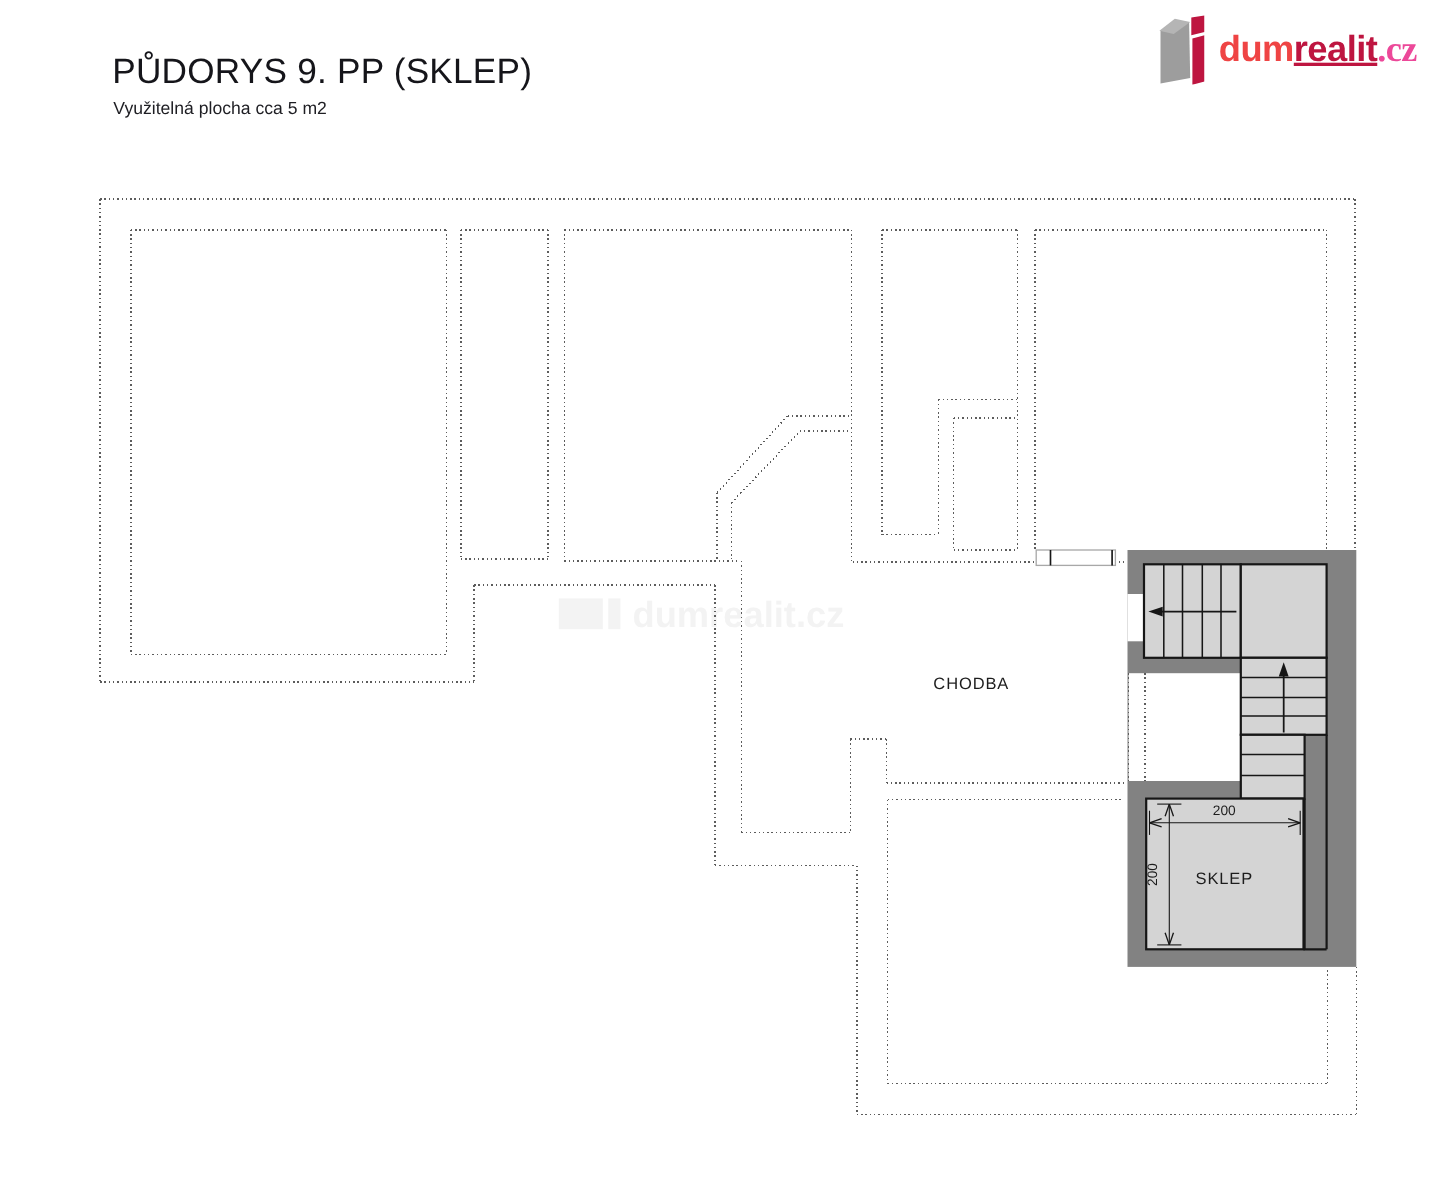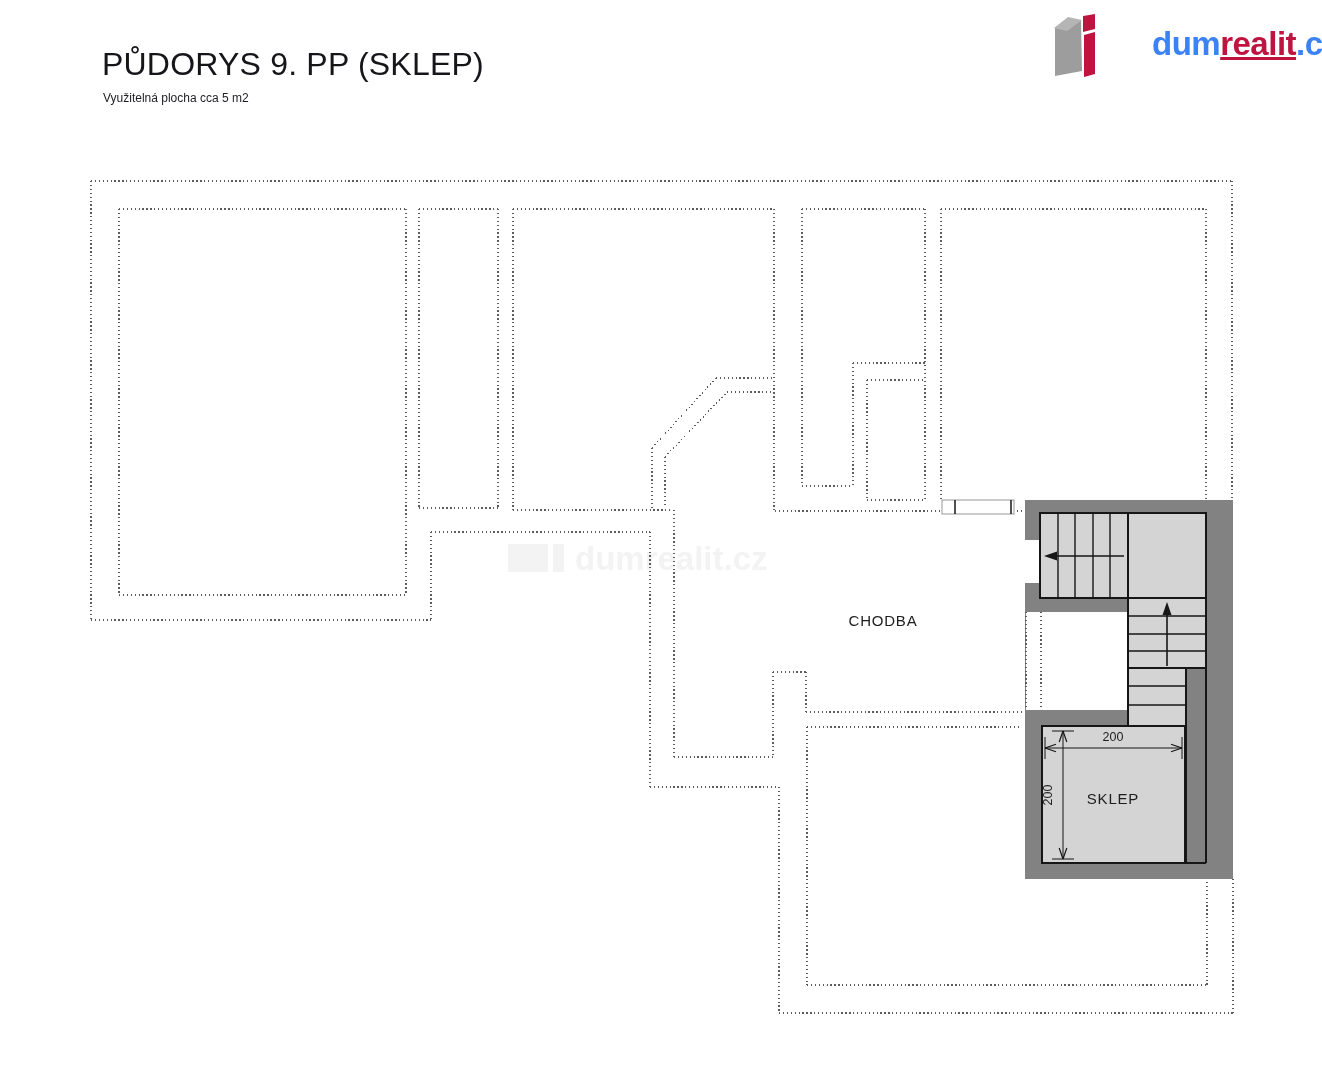--- a/index.html
+++ b/index.html
@@ -5,21 +5,21 @@
   html,body{margin:0;padding:0;background:#ffffff;}
   .canvas{
     position:relative;width:1322px;height:1080px;background:#ffffff;overflow:hidden;
     font-family:"Liberation Sans",sans-serif;
   }
   .title{
     position:absolute;left:102px;top:46px;font-size:32px;color:#15151a;
     letter-spacing:0.2px;font-weight:500;white-space:nowrap;
   }
   .subtitle{
-    position:absolute;left:103px;top:91px;font-size:12px;color:#1e1e23;white-space:nowrap;
+    position:absolute;left:103px;top:91px;font-size:16px;color:#1e1e23;white-space:nowrap;
   }
   .logo{
     position:absolute;left:1049px;top:13px;display:flex;align-items:flex-start;
   }
   .logo svg{display:block;}
   .logo-text{
     margin-left:13px;font-size:33px;font-weight:bold;letter-spacing:-0.5px;
     line-height:62px;white-space:nowrap;
   }
   .plan-svg{position:absolute;left:0;top:0;}
@@ -33,21 +33,21 @@
   <div class="subtitle">Využitelná plocha cca 5 m2</div>
 
   <div class="logo">
     <svg width="46" height="64" viewBox="0 0 46 64">
       <polygon points="6,15 32,7 33,58 6,63" fill="#9d9d9d"></polygon>
       <polygon points="5,15 19,4 33,7 18,18" fill="#b5b5b5"></polygon>
       <polygon points="34,3 46,1 46,16 34,19" fill="#be1540"></polygon>
       <polygon points="35,22 46,19 46,61 35,64" fill="#be1540"></polygon>
     </svg>
     <div class="logo-text">
-      <span style="color: #3b82f6; margin-left: 44px;">dum</span><span style="color: rgb(190, 21, 64); text-decoration: underline;">realit</span><span style="color: #3b82f6;">.cz</span>
+      <span style="color: #ef4444;">dum</span><span style="color: rgb(190, 21, 64); text-decoration: underline;">realit</span><span style="color: #ec4899; font-family: Liberation Serif, serif;">.cz</span>
     </div>
   </div>
 
   <svg id="plan-svg" class="plan-svg" width="1322" height="1080" viewBox="0 0 1322 1080">
       <rect x="508" y="544" width="40" height="28" fill="#f3f3f3"></rect>
       <rect x="553" y="544" width="11" height="28" fill="#f3f3f3"></rect>
       <text x="575" y="570" fill="#f3f3f3" font-size="33" font-weight="bold">dumrealit.cz</text>
       <line x1="91" y1="181" x2="1232" y2="181" stroke="#5c5c5c" stroke-width="1.3" stroke-dasharray="1.3 2.6" shape-rendering="crispEdges"></line>
       <line x1="91" y1="181" x2="91" y2="620" stroke="#5c5c5c" stroke-width="1.3" stroke-dasharray="1.3 2.6" shape-rendering="crispEdges"></line>
       <line x1="91" y1="620" x2="431" y2="620" stroke="#5c5c5c" stroke-width="1.3" stroke-dasharray="1.3 2.6" shape-rendering="crispEdges"></line>

